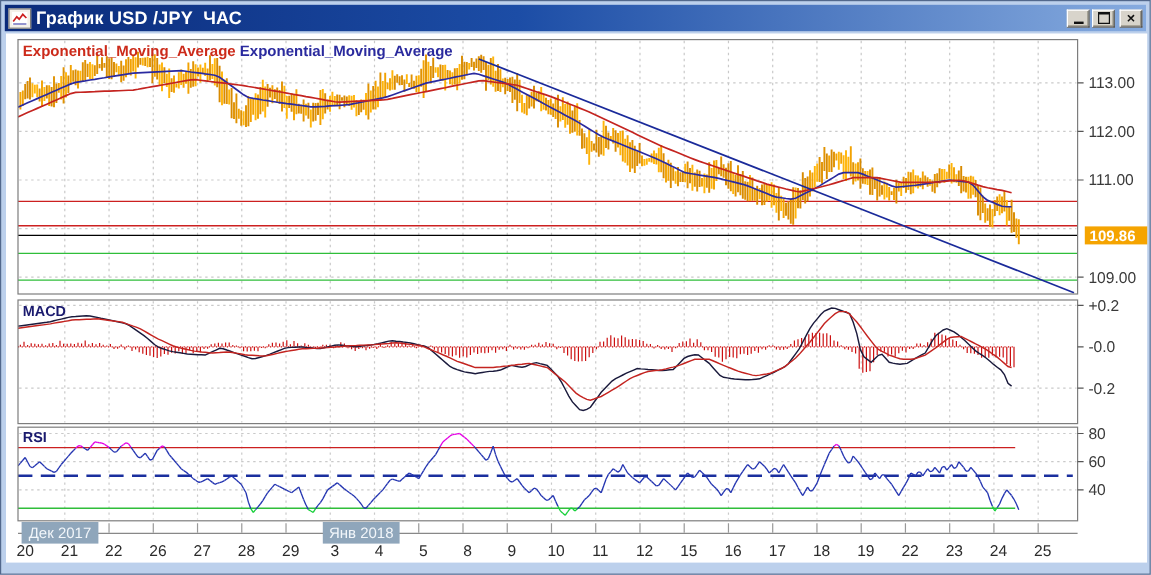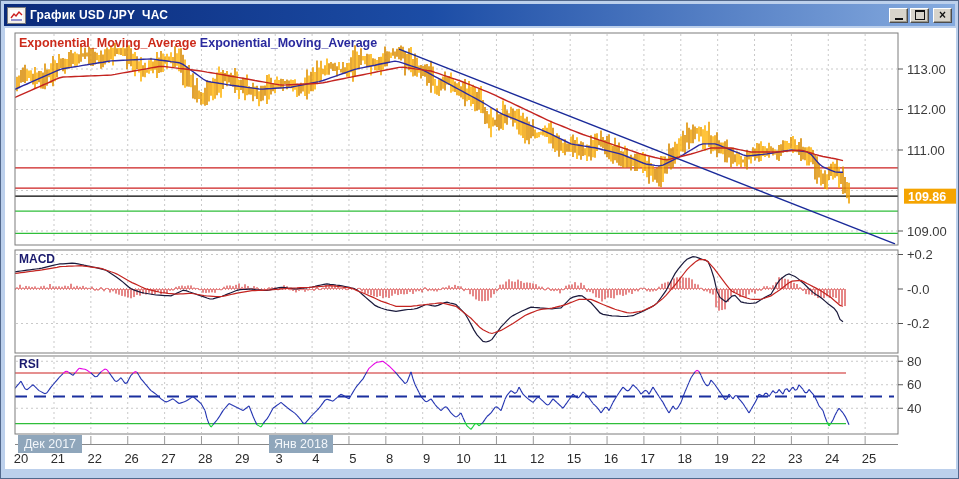--- a/index.html
+++ b/index.html
@@ -3,21 +3,21 @@
 <meta charset="utf-8">
 <style>
   html,body{margin:0;padding:0;background:#9aa7bb;font-family:"Liberation Sans",sans-serif;}
   .window{position:relative;width:959px;height:479px;box-sizing:border-box;
     background:#bcd0ec;border:1px solid #52688c;padding:3px;overflow:hidden;}
   .titlebar{position:relative;height:22px;display:flex;align-items:center;
     background:linear-gradient(90deg,#0a2a7a 0%,#1c4da6 45%,#86abdf 100%);
     padding:0 3px;margin-bottom:2px;}
   .ticon{width:17px;height:15px;background:#f4f1ea;border:1px solid #7d7d7d;
     display:inline-flex;align-items:center;justify-content:center;margin-right:4px;flex:0 0 auto;}
-  .ttext{color:#ffffff;font-weight:bold;font-size:12px;letter-spacing:.2px;white-space:pre;
+  .ttext{color:#ffffff;font-weight:bold;font-size:15px;letter-spacing:.2px;white-space:pre;
     flex:1 1 auto;overflow:hidden;}
   .wbtns{display:flex;gap:2px;align-items:center;}
   .wb{width:19px;height:15px;padding:0;display:inline-flex;align-items:center;justify-content:center;
     background:#d8d4cb;border:1px solid;border-color:#ffffff #4d4d4d #4d4d4d #ffffff;
     box-shadow:inset -1px -1px 0 #9a9689;cursor:default;}
   .wb.close{margin-left:2px;}
   .g-min{display:block;width:8px;height:2px;background:#111;margin-top:8px;}
   .g-max{display:block;width:8px;height:7px;border:1px solid #111;border-top-width:2px;}
   .g-x{font-style:normal;font-weight:bold;font-size:12px;line-height:1;color:#111;}
   .content{position:absolute;left:4px;top:27px;width:951px;height:356px;background:#ffffff;}

